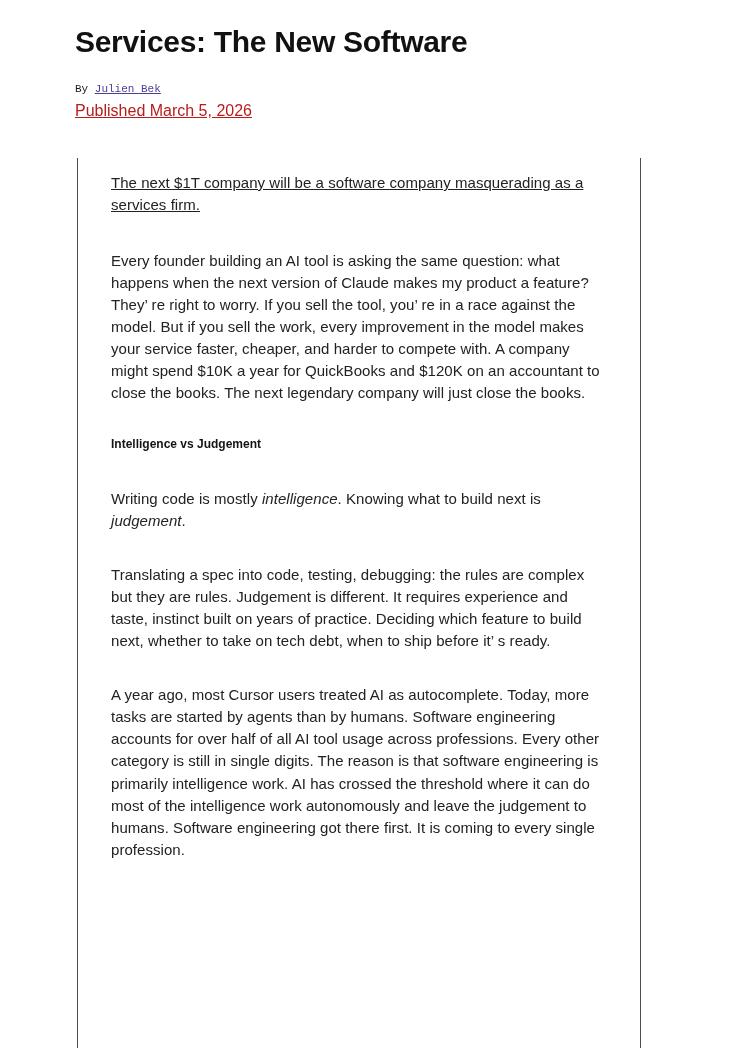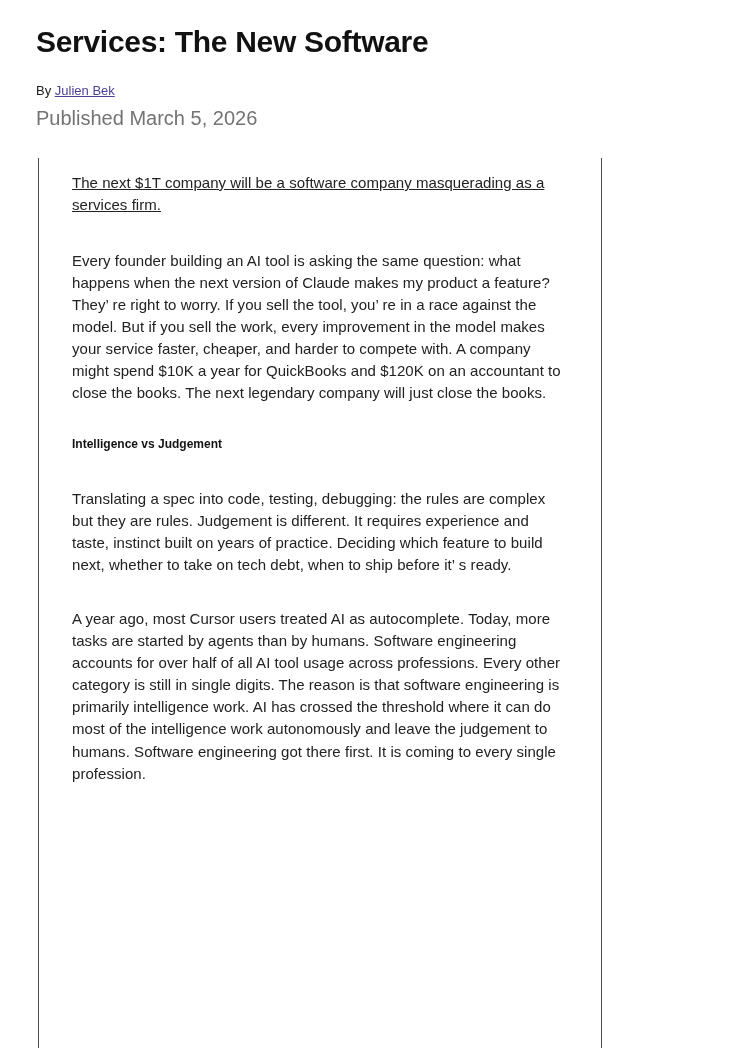--- a/index.html
+++ b/index.html
@@ -15,53 +15,56 @@
     -webkit-font-smoothing: antialiased;
     overflow: hidden;
     position: relative;
   }
 
   .page {
     position: relative;
     width: 636px;
     height: 1048px;
     box-sizing: border-box;
+    margin-left: 39px;
   }
 
   
   .article-header {
     padding: 24px 36px 0 36px;
   }
 
   .article-title {
     font-size: 30px;
     font-weight: bold;
     letter-spacing: -0.3px;
     line-height: 1.18;
     color: #111111;
     margin: 0 0 22px 0;
   }
 
   .byline {
-    font-size: 13px;
+    font-size: 11px;
     line-height: 1.55;
     color: #1a1a1a;
     margin: 0;
+    font-family: Liberation Mono, monospace;
   }
   .byline .author-link {
     color: #4a3f96;
     text-decoration: underline;
     text-underline-offset: 1px;
     cursor: pointer;
   }
   .published {
-    font-size: 20px;
+    font-size: 16px;
     line-height: 1.55;
-    color: #737373;
+    color: #b91c1c;
     margin: 1px 0 0 0;
+    text-decoration: underline;
   }
 
   
   .body-frame {
     position: absolute;
     left: 38px;
     right: 34px;
     top: 158px;
     bottom: 0;
     border-left: 1.5px solid #4d4d4d;
@@ -117,20 +120,21 @@
 
   <div class="body-frame">
     <div class="body-inner">
 
       <p class="lede">The next $1T company will be a software company masquerading as a services firm.</p>
 
       <p>Every founder building an AI tool is asking the same question: what happens when the next version of Claude makes my product a feature? They’ re right to worry. If you sell the tool, you’ re in a race against the model. But if you sell the work, every improvement in the model makes your service faster, cheaper, and harder to compete with. A company might spend $10K a year for QuickBooks and $120K on an accountant to close the books. The next legendary company will just close the books.</p>
 
       <div class="section-heading">Intelligence vs Judgement</div>
 
+      <p><span>Writing code is mostly </span><em>intelligence</em><span>. Knowing what to build next is </span><em>judgement</em><span>.</span></p>
 
       <p>Translating a spec into code, testing, debugging: the rules are complex but they are rules. Judgement is different. It requires experience and taste, instinct built on years of practice. Deciding which feature to build next, whether to take on tech debt, when to ship before it’ s ready.</p>
 
       <p class="last">A year ago, most Cursor users treated AI as autocomplete. Today, more tasks are started by agents than by humans. Software engineering accounts for over half of all AI tool usage across professions. Every other category is still in single digits. The reason is that software engineering is primarily intelligence work. AI has crossed the threshold where it can do most of the intelligence work autonomously and leave the judgement to humans. Software engineering got there first. It is coming to every single profession.</p>
 
     </div>
   </div>
 
 </div>
 

